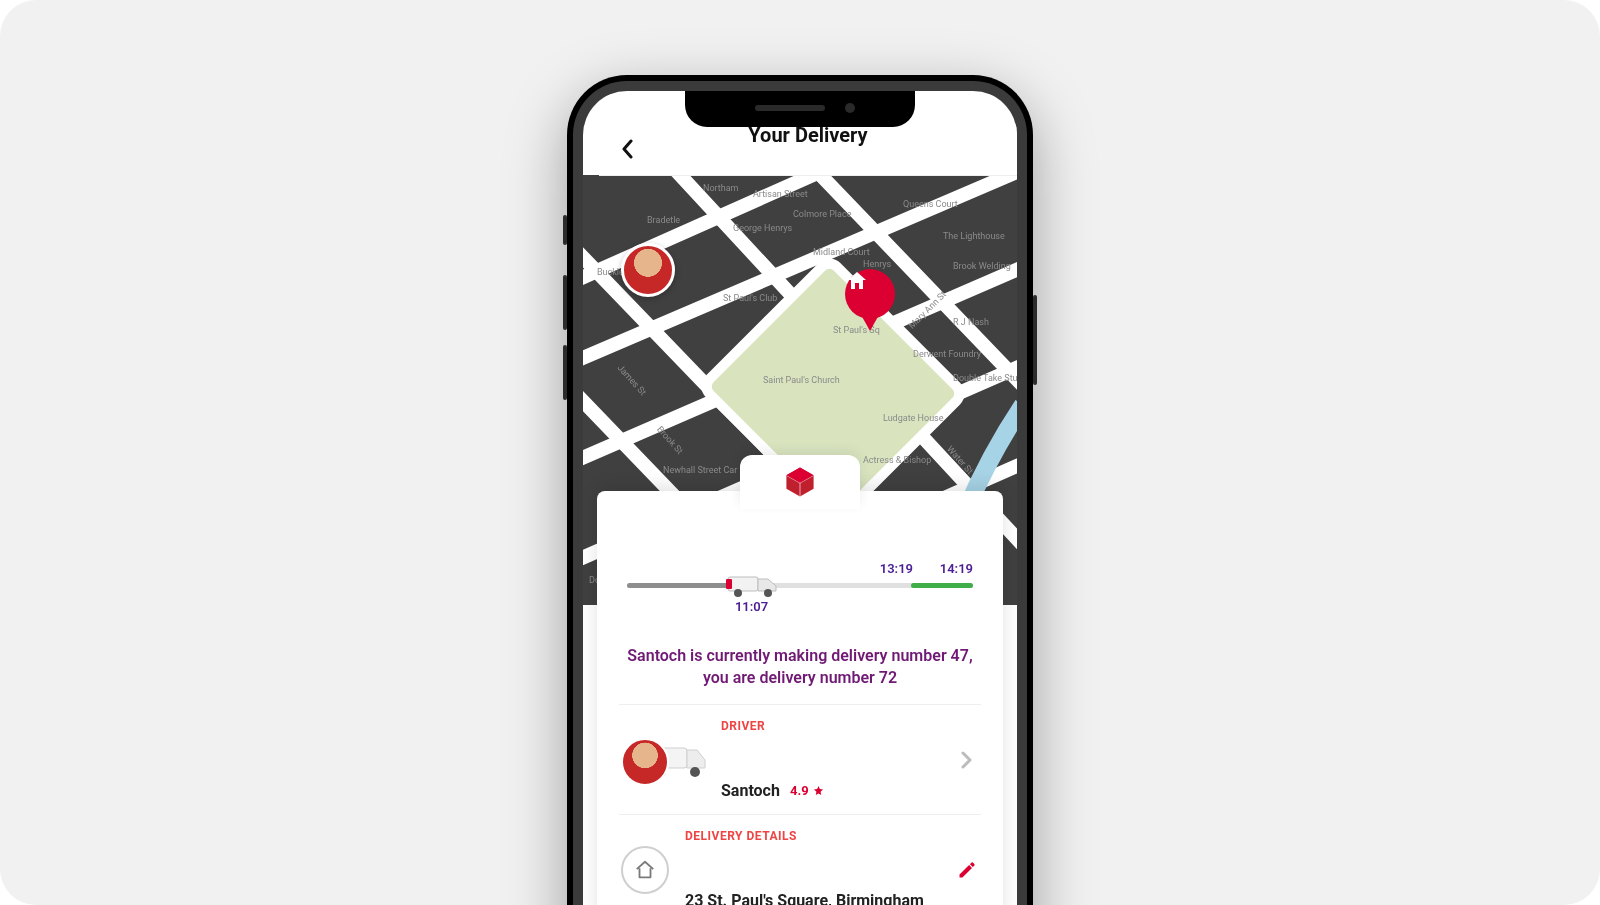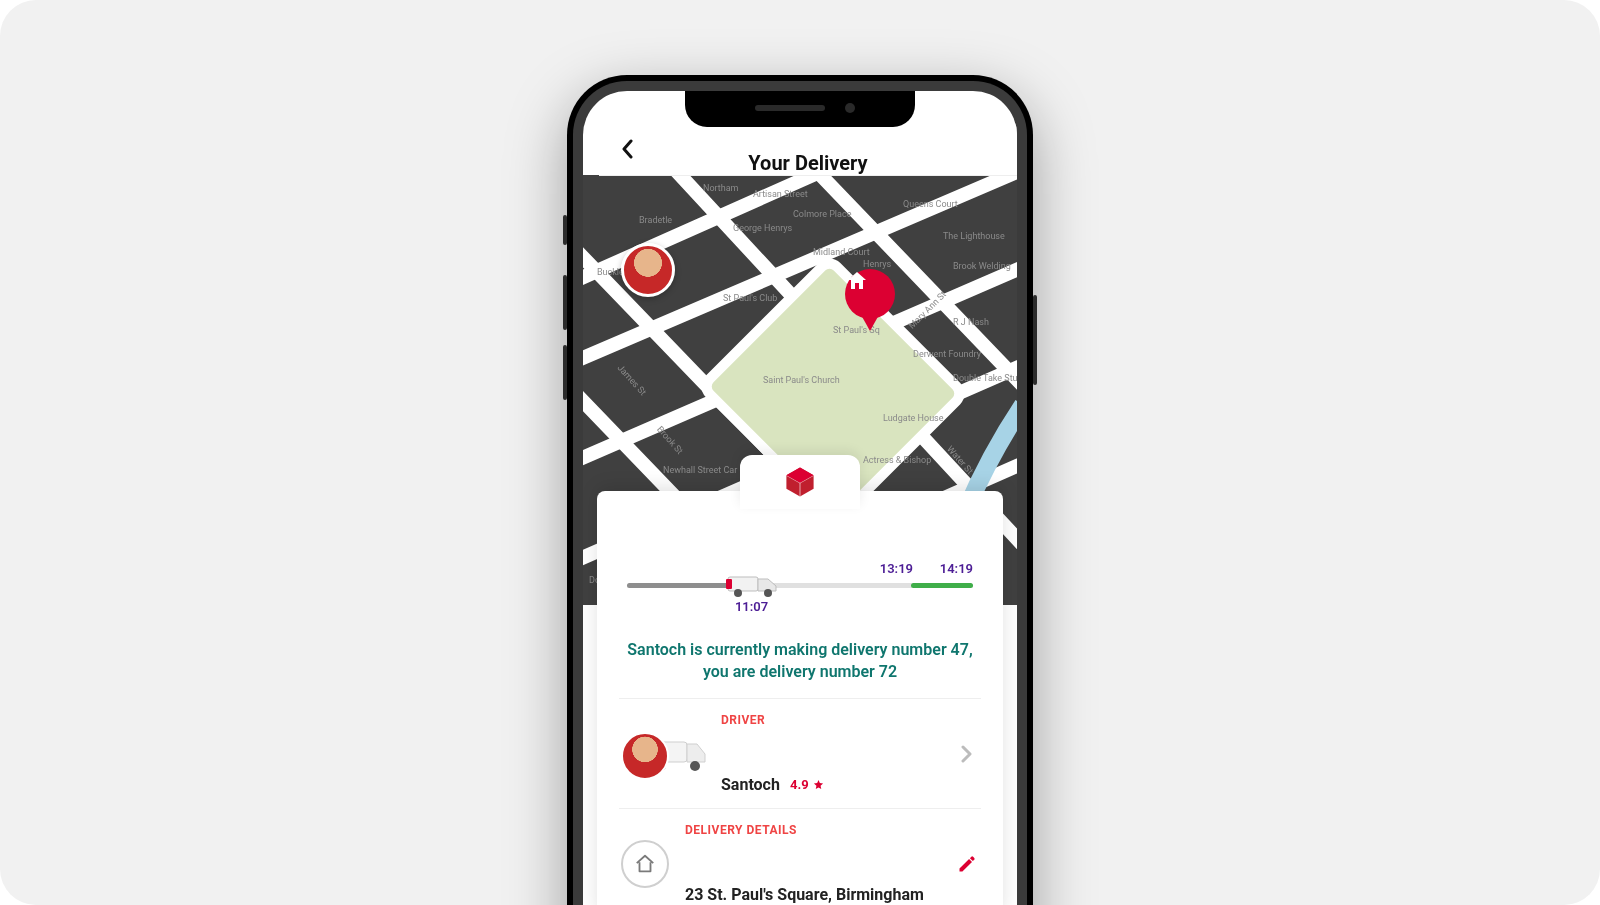--- a/index.html
+++ b/index.html
@@ -89,21 +89,21 @@
 
   
   .app-header {
     position: absolute;
     top: 32px;
     left: 0;
     right: 0;
     height: 52px;
     background: #fff;
     display: flex;
-    align-items: flex-end;
+    align-items: flex-start;
     justify-content: center;
     border-bottom: 1px solid #eee;
     z-index: 10;
     margin-left: 16px;
   }
   .back-btn {
     position: absolute;
     left: 14px;
     top: 50%;
     transform: translateY(-50%);
@@ -230,22 +230,22 @@
   .time-label {
     position: absolute;
     font-size: 13px;
     font-weight: 600;
     color: #4c1d95;
   }
   .msg2 {
     text-align: center;
     font-size: 16px;
     font-weight: 600;
-    color: #0f766e;
-    margin: 22px 0 16px 0;
+    color: #701a75;
+    margin: 28px 0 16px 0;
     line-height: 1.35;
   }
   .row {
     border-top: 1px solid #eee;
     padding: 14px 2px;
     display: flex;
     align-items: center;
     gap: 16px;
     cursor: pointer;
   }
@@ -334,21 +334,21 @@
             <line x1="-160" y1="60" x2="360" y2="600"></line>
             <line x1="180" y1="-60" x2="660" y2="440"></line>
           </g>
 
           <path d="M 350 430 Q 380 320 440 230" stroke="#a7d3e6" stroke-width="18" fill="none"></path>
         </svg>
         <div class="park"></div>
 
         <span class="map-label" style="left:120px;top:8px">Northam</span>
         <span class="map-label" style="left:170px;top:14px">Artisan Street</span>
-        <span class="map-label" style="left:56px;top:40px">Bradetle</span>
+        <span class="map-label" style="left:64px;top:40px">Bradetle</span>
         <span class="map-label" style="left:150px;top:48px">George Henrys</span>
         <span class="map-label" style="left:210px;top:34px">Colmore Place</span>
         <span class="map-label" style="left:320px;top:24px">Queens Court</span>
         <span class="map-label" style="left:360px;top:56px">The Lighthouse</span>
         <span class="map-label" style="left:230px;top:72px">Midland Court</span>
         <span class="map-label" style="left:280px;top:84px">Henrys</span>
         <span class="map-label" style="left:370px;top:86px">Brook Welding</span>
         <span class="map-label" style="left:14px;top:92px">Buckley Seals</span>
         <span class="map-label" style="left:140px;top:118px">St Paul's Club</span>
         <span class="map-label" style="left:250px;top:150px">St Paul's Sq</span>

